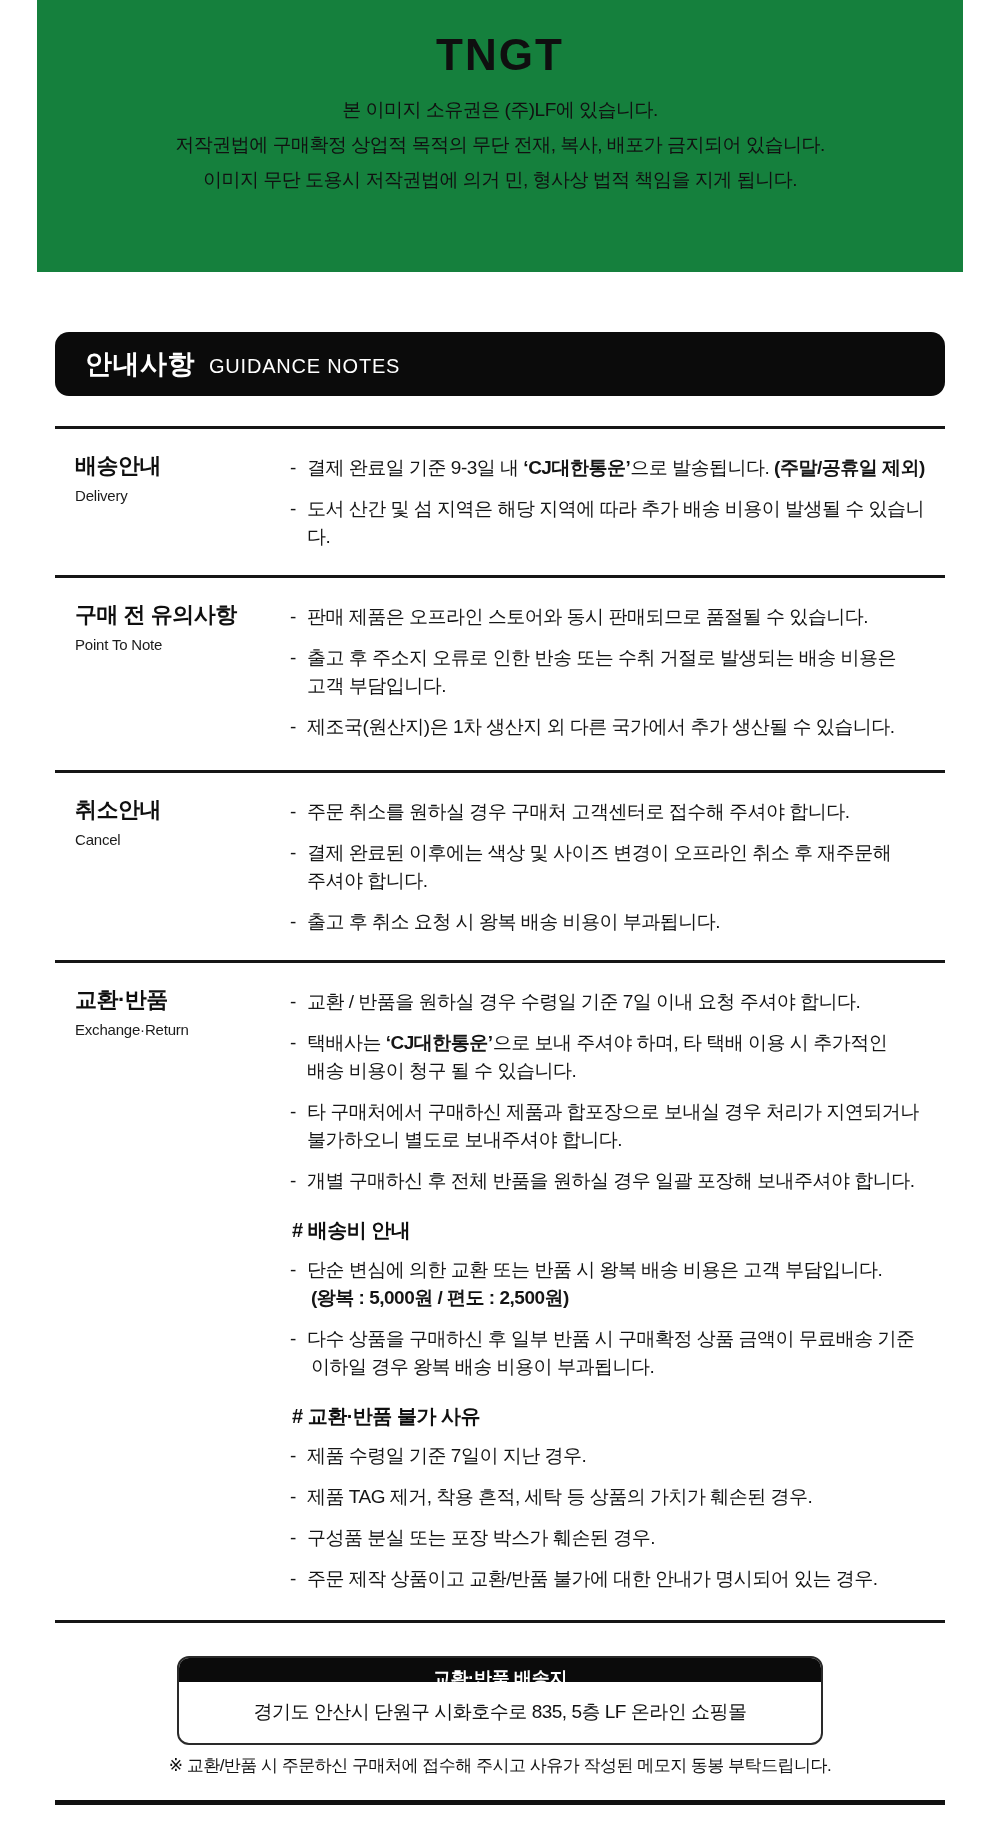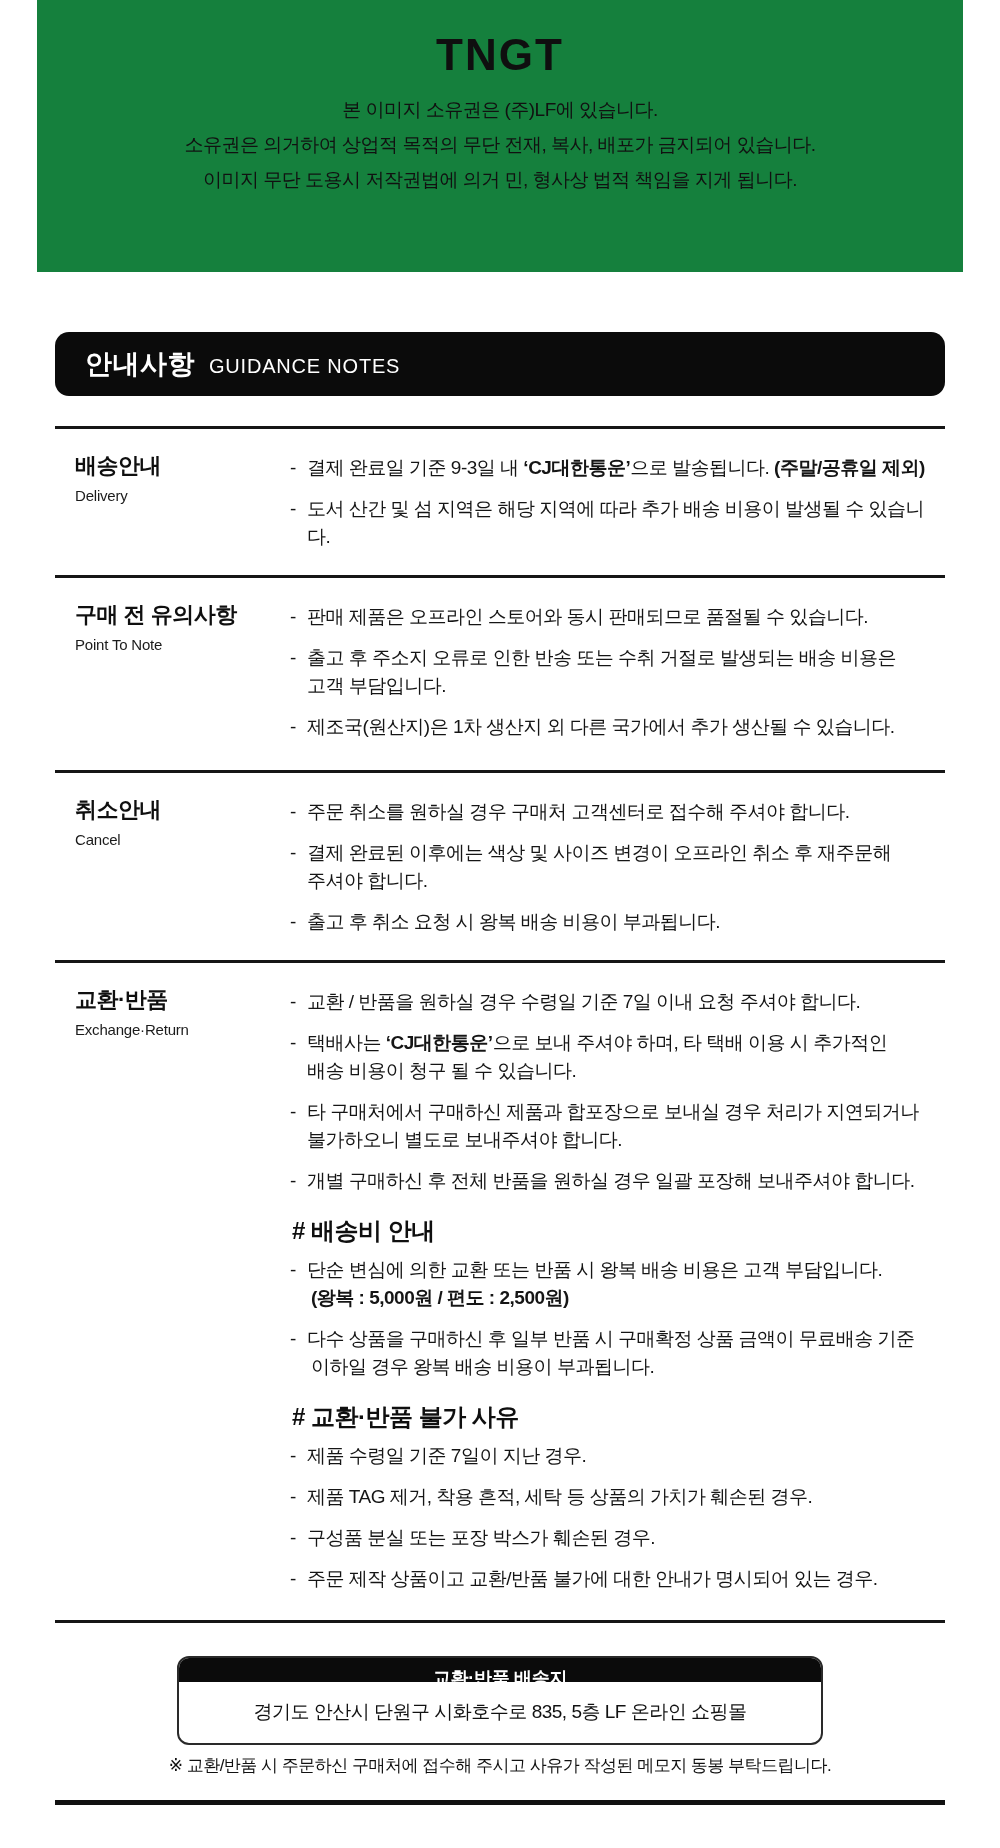--- a/index.html
+++ b/index.html
@@ -57,21 +57,21 @@
   .sec-right { flex: 1; padding-top: 1px; }
 
   .bullet { display: flex; margin-bottom: 13px; font-size: 19px; line-height: 28px; letter-spacing: -0.5px; color: #151515; }
   .bullet:last-child { margin-bottom: 0; }
   .dash { width: 17px; flex-shrink: 0; }
   .btext { flex: 1; }
   .b { font-weight: 700; }
   .indent { padding-left: 4px; }
 
   .subhead {
-    font-size: 24px; font-weight: 700; color: #0f0f0f;
+    font-size: 20px; font-weight: 700; color: #0f0f0f;
     line-height: 27px; letter-spacing: -0.5px;
     margin: 22px 0 12px 2px;
   }
 
   
   .address-panel {
     width: 646px; margin: 33px auto 0 auto;
     border: 2px solid #2a2a2a; border-radius: 12px;
     overflow: hidden; background: #ffffff;
   }
@@ -91,21 +91,21 @@
   }
   .bottom-bar { width: 890px; height: 5px; background: #111; margin: 22px 0 0 55px; }
 </style>
 </head>
 <body>
 
 <div class="notice-box">
   <div class="brand-logo">TNGT</div>
   <div class="copy-lines">
     <div class="copy-line">본 이미지 소유권은 (주)LF에 있습니다.</div>
-    <div class="copy-line">소유권은 의거하여 상업적 목적의 무단 전재, 복사, 배포가 금지되어 있습니다.</div>
+    <div class="copy-line">저작권법에 구매확정 상업적 목적의 무단 전재, 복사, 배포가 금지되어 있습니다.</div>
     <div class="copy-line">이미지 무단 도용시 저작권법에 의거 민, 형사상 법적 책임을 지게 됩니다.</div>
   </div>
 </div>
 
 <div class="content">
 
   <div class="guidance-bar">
     <span class="g-ko">안내사항</span>
     <span class="g-en">GUIDANCE NOTES</span>
   </div>

